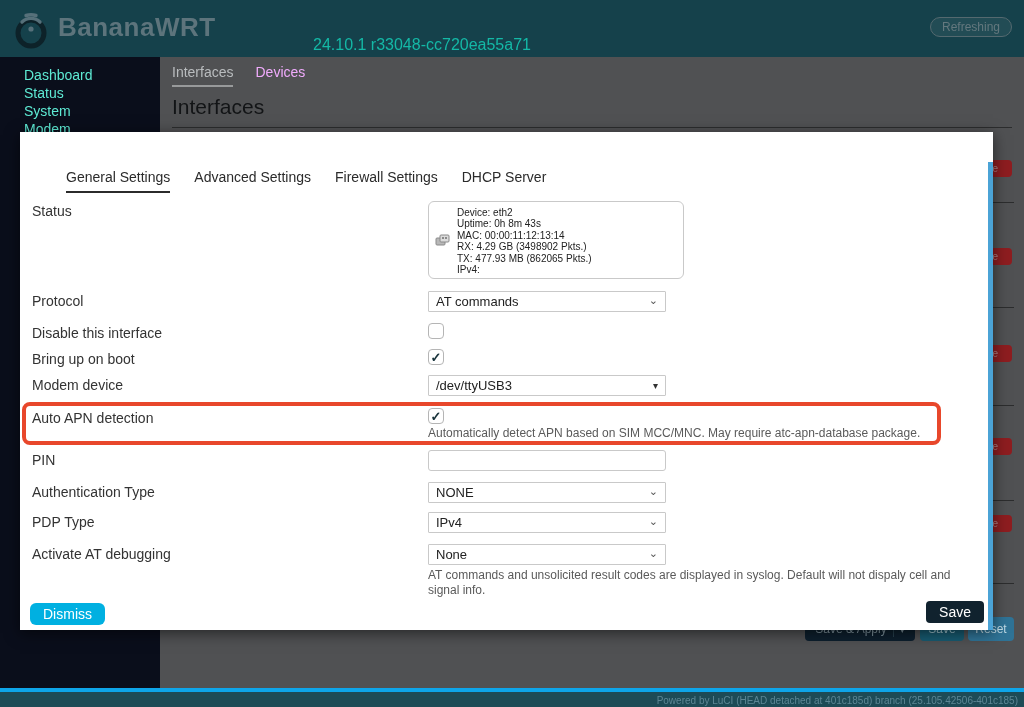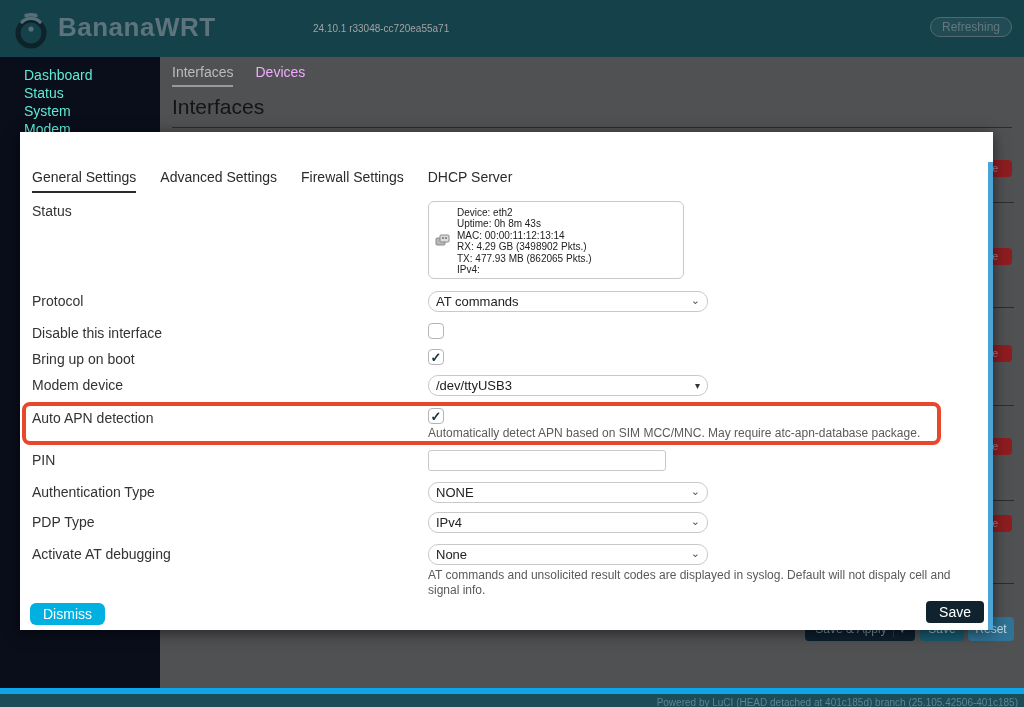--- a/index.html
+++ b/index.html
@@ -5,21 +5,21 @@
   * { margin:0; padding:0; box-sizing:border-box; }
   html,body { width:1024px; height:707px; overflow:hidden;
     font-family:"Liberation Sans", sans-serif; background:#505153; position:relative; }
 
   
   .header { position:absolute; top:0; left:0; width:1024px; height:57px;
     background:var(--header-bg); z-index:5; }
   .logo { position:absolute; left:10px; top:8px; width:42px; height:42px; }
   .brand { position:absolute; left:58px; top:12px; font-size:26px; font-weight:600;
     color:#5d747c; letter-spacing:.5px; }
-  .version { position:absolute; left:313px; top:23px; font-size:10px; color:#a3a3a3; }
+  .version { position:absolute; left:313px; top:36px; font-size:16px; color:#14b8a6; }
   .refresh-badge { position:absolute; right:12px; top:17px; font-size:12px; color:#64787e;
     border:1px solid #54696f; background:rgba(255,255,255,.06); border-radius:10px;
     padding:2px 11px; }
 
   
   .sidebar { position:absolute; top:57px; left:0; width:160px; bottom:19px;
     background:var(--sidebar-bg); z-index:4; padding-top:9px; }
   .side-item { padding:0 0 0 24px; line-height:18px; font-size:14px; color:#5eead4;
     cursor:pointer; }
 
@@ -50,33 +50,33 @@
   
   .modal { position:absolute; left:20px; top:132px; width:973px; height:498px;
     background:#ffffff; z-index:10; box-shadow:0 3px 14px rgba(0,0,0,.55); }
   .modal-header { position:absolute; top:0; left:0; right:0; height:30px;
     background:var(--accent); color:#fff; font-size:16px; font-weight:bold;
     line-height:30px; padding-left:12px; }
   .modal-scrollbar { position:absolute; right:0; top:30px; bottom:0; width:5px;
     background:#4ba3d6; cursor:pointer; }
   .modal-tabs { position:absolute; top:37px; left:12px; display:flex; gap:24px; font-size:14px; }
   .mtab { color:#2b2b2b; padding-bottom:6px; cursor:pointer; }
-  .mtab.active { border-bottom:2px solid #2b2b2b; }
+  .mtab.active { border-bottom:2px solid #2b2b2b;margin-left:34px; }
 
   .mlabel { position:absolute; left:12px; font-size:14px; color:#333; }
   .mdesc  { position:absolute; left:408px; font-size:12px; color:#5a5a5a; line-height:15px; }
 
   .status-box { position:absolute; left:408px; top:69px; width:256px; height:78px;
     border:1px solid #c9c9c9; border-radius:6px; }
   .status-box .eth-icon { position:absolute; left:6px; top:31px; }
   .status-lines { position:absolute; left:28px; top:5px; font-size:10px; line-height:11.4px;
     color:#222; }
 
-  .sel { position:absolute; left:408px; width:280px; height:21px; border:1px solid #c9c9c9;
-    border-radius:10px; background:#fff; font-size:13px; color:#222; display:flex;
+  .sel { position:absolute; left:408px; width:238px; height:21px; border:1px solid #c9c9c9;
+    border-radius:1px; background:#fff; font-size:13px; color:#222; display:flex;
     align-items:center; justify-content:space-between; padding:0 7px; cursor:pointer; }
   .sel .chev { font-size:11px; color:#555; margin-top:-3px; }
   .sel .tri  { font-size:10px; color:#333; }
 
   .pin-input { position:absolute; left:408px; top:318px; width:238px; height:21px;
     border:1px solid #c9c9c9; border-radius:3px; font-size:13px; padding:0 7px;
     font-family:"Liberation Sans", sans-serif; }
 
   .cb { position:absolute; left:408px; width:16px; height:16px; border:1px solid #b5b5b5;
     border-radius:4px; background:#fff; font-size:13px; font-weight:bold; color:#17323a;
@@ -87,21 +87,21 @@
 
   .dismiss-btn { position:absolute; left:10px; top:471px; background:var(--accent);
     color:#fff; font-size:14px; padding:3px 13px; border:none; border-radius:6px; cursor:pointer;
     font-family:"Liberation Sans", sans-serif; }
   .save-btn { position:absolute; right:9px; top:469px; background:var(--save-button-bg);
     color:#fff; font-size:14px; padding:3px 13px; border:none; border-radius:4px; cursor:pointer;
     font-family:"Liberation Sans", sans-serif; }
 
   
   .footer { position:absolute; bottom:0; left:0; right:0; height:19px;
-    background:var(--footer-bg); border-top:6px solid #0ea5e9; z-index:6;
+    background:var(--footer-bg); border-top:4px solid #0ea5e9; z-index:6;
     font-size:10px; color:#5c8694; text-align:right; line-height:18px; padding-right:6px; }
 </style>
 </head>
 <body>
 
 <div class="header">
   <svg class="logo" viewBox="0 0 42 42">
     <circle cx="21" cy="25" r="13" fill="none" stroke="#0d2229" stroke-width="5"></circle>
     <circle cx="21" cy="21" r="2.6" fill="#56707a"></circle>
     <path d="M12 14 a13 13 0 0 1 18 0" fill="none" stroke="#56707a" stroke-width="3.4" stroke-linecap="round"></path>

